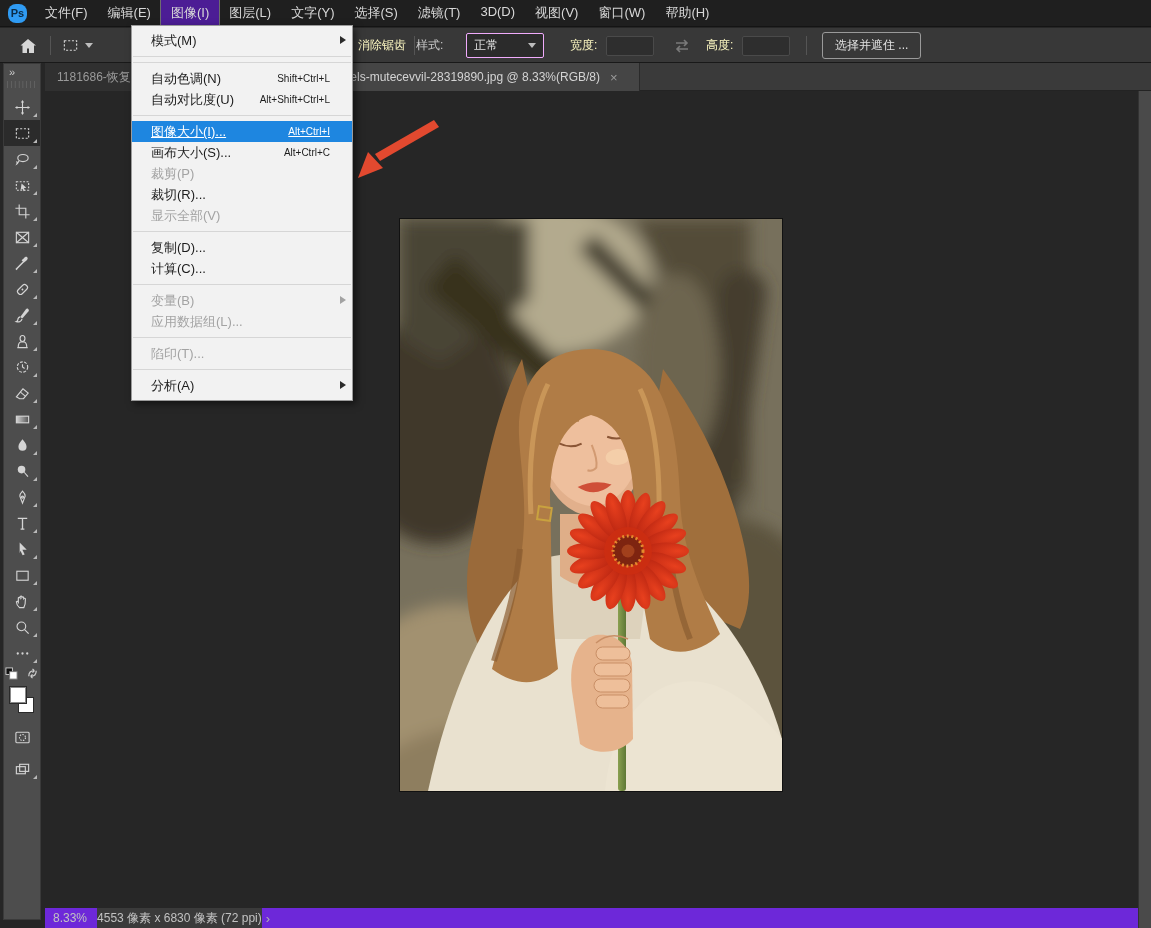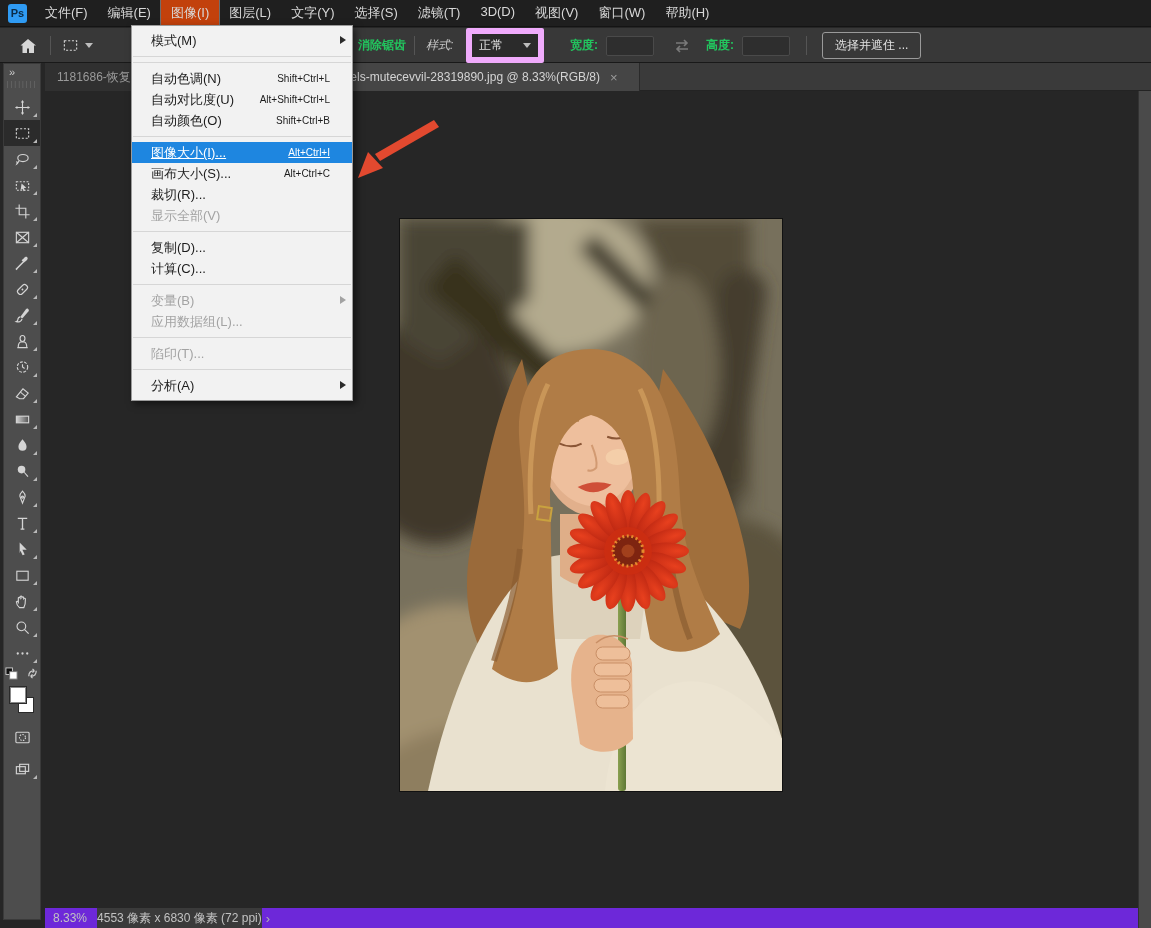--- a/index.html
+++ b/index.html
@@ -4,31 +4,31 @@
 <style>
   * { margin:0; padding:0; box-sizing:border-box; }
   html,body { width:1151px; height:928px; overflow:hidden; background:#1d1d1d;
     font-family:"Liberation Sans","DejaVu Sans",sans-serif; }
   .screen { position:relative; width:1151px; height:928px; background:#262626; }
 
   
   .menubar { position:absolute; left:0; top:0; width:1151px; height:27px;
     background:#1f1f1f; border-bottom:1px solid #141414; display:flex; align-items:center; z-index:20; }
   .ps-logo { width:19px; height:19px; margin:0 8px 0 8px; background:#2f9bf3; color:#0b2b46;
-    font-size:11px; font-weight:bold; border-radius:3px; display:flex; align-items:center; justify-content:center; }
+    font-size:11px; font-weight:bold; border-radius:8px; display:flex; align-items:center; justify-content:center; }
   .mb-item { color:#d8d8d8; font-size:13px; padding:4px 10px; cursor:default; }
-  .mb-item.active { background:#c2410c; outline:1px solid #6e6e6e; }
+  .mb-item.active { background:#4c1d95; outline:1px solid #6e6e6e; }
 
   
   .optionsbar { position:absolute; left:0; top:28px; width:1151px; height:35px;
     background:#383838; border-bottom:1px solid #191919; z-index:5; }
   .ob { position:absolute; top:0; height:35px; display:flex; align-items:center; color:#c8c8c8; font-size:12px; }
   .ob-divider { position:absolute; top:8px; width:1px; height:19px; background:#555; }
-  .ob-label-disabled { color:#22c55e;font-weight:bold; }
-  .ob-select { display:flex; align-items:center; gap:14px; background:#2b2b2b; border:6px solid #f0abfc;
+  .ob-label-disabled { color:#fef9c3; }
+  .ob-select { display:flex; align-items:center; gap:14px; background:#2b2b2b; border:1px solid #f0abfc;
     border-radius:2px; padding:3px 7px; color:#e0e0e0; min-width:78px; justify-content:space-between; }
   .ob-input { width:48px; height:20px; background:#2e2e2e; border:1px solid #4a4a4a; border-radius:2px; }
   .caret-down { width:0; height:0; border-left:4px solid transparent; border-right:4px solid transparent;
     border-top:5px solid #bdbdbd; }
   .ob-button { border:1px solid #9a9a9a; border-radius:3px; color:#e2e2e2; padding:4px 12px; font-size:12px; background:transparent; }
 
   
   .tabbar { position:absolute; left:45px; top:63px; width:1106px; height:28px; background:#3a3a3a;
     border-bottom:1px solid #232323; display:flex; z-index:4; }
   .tab { height:28px; display:flex; align-items:center; padding:0 12px; font-size:12px; border-right:1px solid #2a2a2a; }
@@ -109,21 +109,21 @@
     </div>
     <div class="ob-divider" style="left:50px;"></div>
     <div class="ob" style="left:62px; gap:6px;">
       <svg viewBox="0 0 18 18" width="17" height="17" fill="none" stroke="#d4d4d4" stroke-width="1.2">
           <rect x="2.5" y="4" width="13" height="10" stroke-dasharray="2.2 1.8"></rect>
         </svg>
       <span class="caret-down"></span>
     </div>
     <div class="ob ob-label-disabled" style="left:358px;">消除锯齿</div>
     <div class="ob-divider" style="left:414px;"></div>
-    <div class="ob" style="left:426px;font-style:italic;">样式:</div>
+    <div class="ob" style="left:416px;">样式:</div>
     <div class="ob" style="left:466px;">
       <span class="ob-select">
           <span>正常</span>
           <span class="caret-down"></span>
         </span>
     </div>
     <div class="ob ob-label-disabled" style="left:570px;">宽度:</div>
     <div class="ob" style="left:606px;">
         <input class="ob-input" disabled="" value="" style="">
       </div>
@@ -443,32 +443,31 @@
       <div class="menu-sep"></div>
       <div class="menu-sep"></div>
       <div class="menu-item">
         <span class="lbl">自动色调(N)</span>
         <span class="sc">Shift+Ctrl+L</span>
       </div>
       <div class="menu-item">
         <span class="lbl">自动对比度(U)</span>
         <span class="sc">Alt+Shift+Ctrl+L</span>
       </div>
-      <div class="menu-item">
-        <span class="lbl">自动颜色(O)</span>
-        <span class="sc">Shift+Ctrl+B</span>
-      </div>
       <div class="menu-sep"></div>
       <div class="menu-item hl">
         <span class="lbl">图像大小(I)...</span>
         <span class="sc">Alt+Ctrl+I</span>
       </div>
       <div class="menu-item">
         <span class="lbl">画布大小(S)...</span>
         <span class="sc">Alt+Ctrl+C</span>
+      </div>
+      <div class="menu-item disabled">
+        <span class="lbl">裁剪(P)</span>
       </div>
       <div class="menu-item">
         <span class="lbl">裁切(R)...</span>
       </div>
       <div class="menu-item disabled">
         <span class="lbl">显示全部(V)</span>
       </div>
       <div class="menu-sep"></div>
       <div class="menu-item">
         <span class="lbl">复制(D)...</span>

